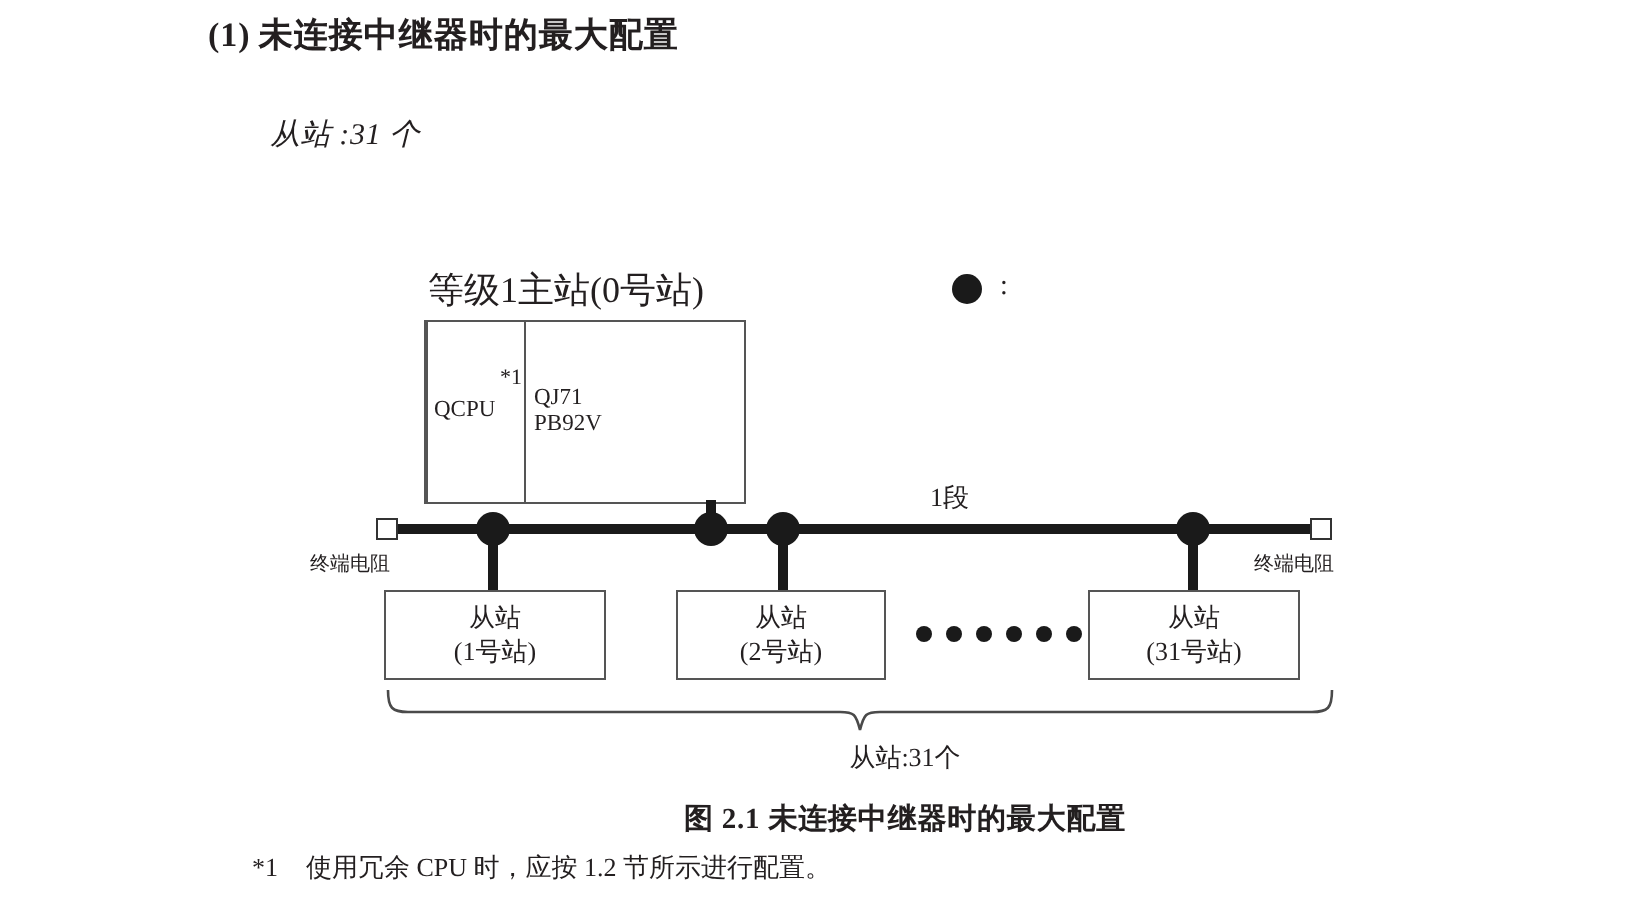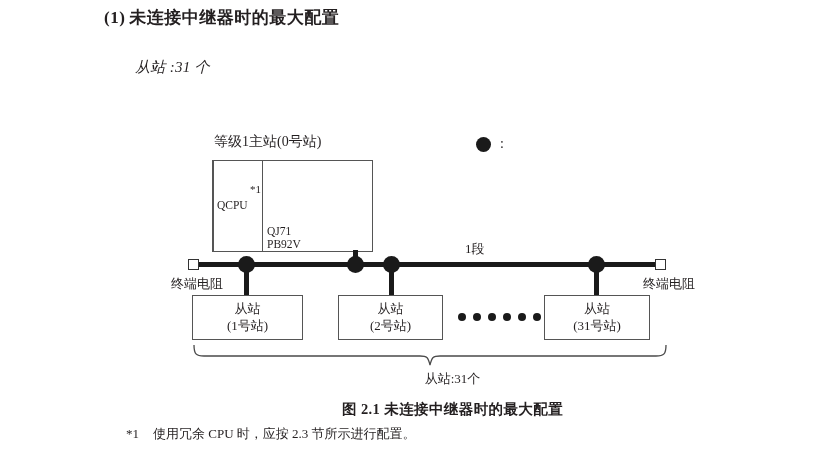--- a/index.html
+++ b/index.html
@@ -62,21 +62,21 @@
   }
   .legend-colon { margin-right: 6px; font-size: 14px; }
 
   
   .diagram { position: absolute; left: 0; top: 0; width: 821px; height: 457px; }
 
   .rack-label {
     position: absolute;
     left: 196px;
     top: 133px;
-    font-size: 14px;
+    font-size: 18px;
     white-space: nowrap;
   }
   .rack {
     position: absolute;
     left: 194px;
     top: 160px;
     width: 161px;
     height: 92px;
     border: 1.4px solid #555;
     box-sizing: border-box;
@@ -99,21 +99,20 @@
     justify-content: flex-start;
     padding-left: 3px;
     font-size: 11.5px;
   }
   .cell-net {
     width: 45px;
     justify-content: flex-start;
     padding-left: 4px;
     font-size: 11.5px;
     text-align: left;
-    align-items: flex-end;
   }
   .cell-net .net-txt { display: block; }
   .star-note {
     position: absolute;
     right: 1px;
     top: 22px;
     font-size: 11px;
   }
 
   
@@ -141,24 +140,23 @@
     height: 11px;
     border: 1.6px solid #333;
     background: #ffffff;
     box-sizing: border-box;
     top: 259px;
   }
   .term-left { left: 170px; }
   .term-right { left: 637px; }
   .term-label {
     position: absolute;
-    font-size: 13px;
+    font-size: 10px;
     white-space: nowrap;
     top: 275px;
-    margin-left: 16px;
   }
   .term-label-left { left: 137px; }
   .term-label-right { left: 609px; }
 
   .node {
     position: absolute;
     width: 17px;
     height: 17px;
     border-radius: 50%;
     background: #1a1a1a;
@@ -338,16 +336,16 @@
     <div class="brace-label">
       <span>从站:31个</span>
     </div>
   </div>
 
   <div class="caption">
     <span>图 2.1  未连接中继器时的最大配置</span>
   </div>
 
   <div class="footnote">
-    <span class="fn-mark">*1</span><span>使用冗余 CPU 时，应按 2.3 节所示进行配置。</span>
+    <span class="fn-mark">*1</span><span>使用冗余 CPU 时，应按 1.2 节所示进行配置。</span>
   </div>
 
 </div>
 
 </body></html>

